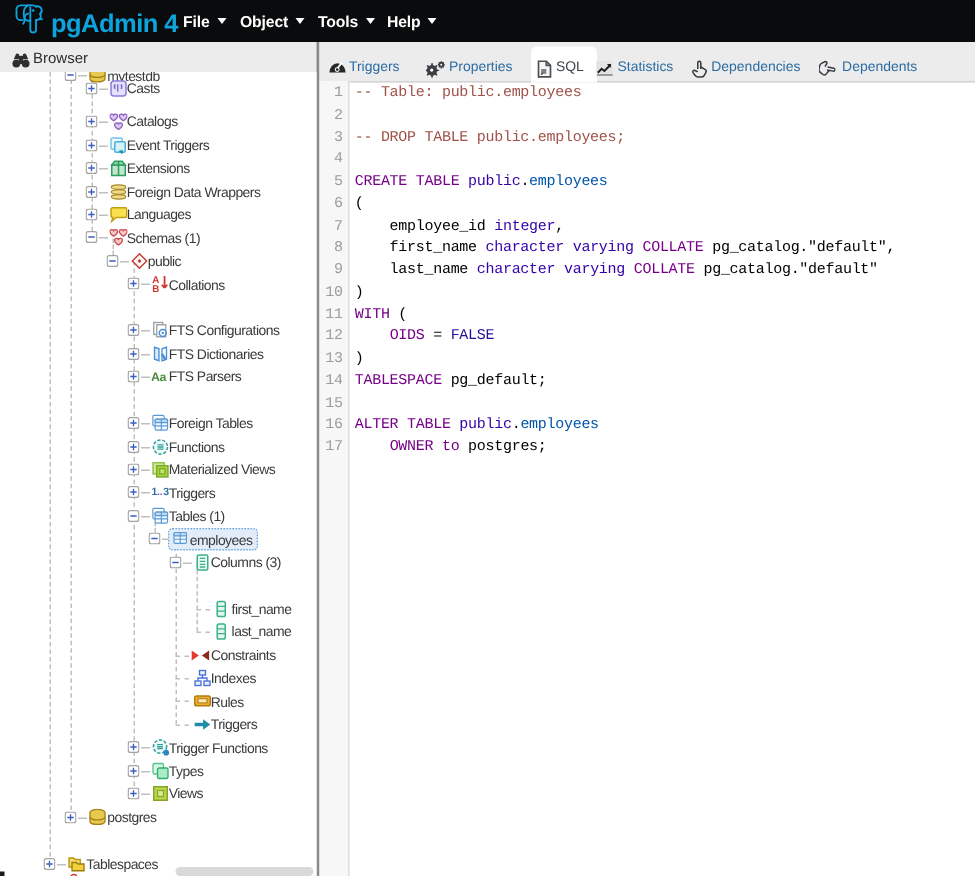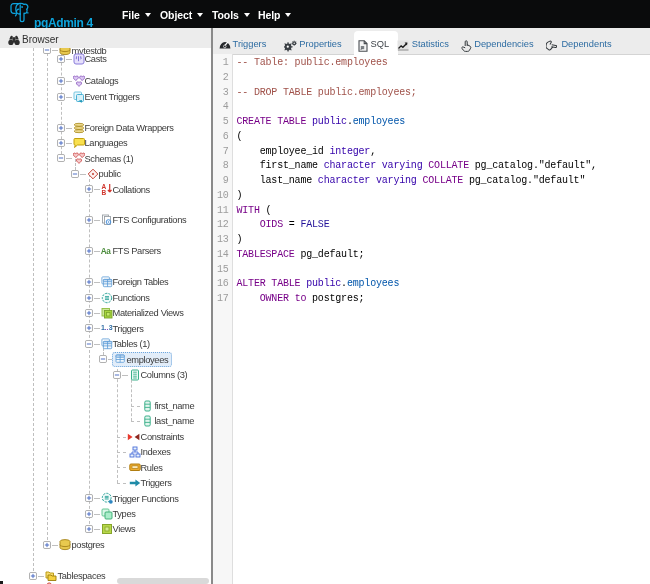--- a/index.html
+++ b/index.html
@@ -4,21 +4,21 @@
 <style>
   html,body{margin:0;padding:0;}
   pre{margin:0;padding:0;}
   svg{display:block;}
   body{width:650px;height:584px;position:relative;overflow:hidden;background:#fff;
        font-family:"Liberation Sans",sans-serif;}
   .abs{position:absolute;}
   
   #nav{left:0;top:0;width:650px;height:28px;background:#0a0b0c;}
   #logo{left:10px;top:1px;}
-  #brand{left:34px;top:16px;color:#0da4dc;font-size:12px;font-weight:bold;letter-spacing:-0.35px;}
+  #brand{left:34px;top:6px;color:#0da4dc;font-size:17px;font-weight:bold;letter-spacing:-0.35px;}
   .menu{top:8.5px;color:#fff;font-size:10.5px;font-weight:bold;letter-spacing:-0.1px;}
   .caret{display:inline-block;width:0;height:0;border-left:3.5px solid transparent;
          border-right:3.5px solid transparent;border-top:4px solid #fff;margin-left:5px;
          vertical-align:middle;margin-bottom:1px;}
   
   #lhead{left:0;top:28px;width:211px;height:20px;background:#ececec;border-bottom:1px solid #c9c9c9;}
   #lhead span{position:absolute;left:22px;top:6px;font-size:10px;color:#2e2e2e;}
   
   #divider{left:211px;top:28px;width:2px;height:556px;background:#8a8a8a;}
   
@@ -232,20 +232,35 @@
       </svg>
       <span class="ic" style="left:72.5px">
         <svg width="12" height="12" viewBox="0 0 12 12">
           <rect x="1" y="1" width="7.5" height="7.5" rx="1" fill="#eaf7fc" stroke="#74c6e0" stroke-width="1"></rect>
           <rect x="3.5" y="3.5" width="7" height="7" rx="1" fill="#d8f0f8" stroke="#49b1d4" stroke-width="1"></rect>
           <path d="M6,9.5l3,-0.5l-0.5,3z" fill="#1a93b4"></path>
         </svg>
       </span>
       <span class="tx" style="left:84.5px">Event Triggers</span>
     </div>
+<div class="trow" style="top:56.43px">
+      <div class="hln" style="left:66px;top:7.72px;width:6px"></div>
+      <svg class="exp" width="8" height="8" viewBox="0 0 9 9" style="left:57px">
+        <rect x="0.5" y="0.5" width="8" height="8" rx="1.6" fill="#fff" stroke="#a3a3a3" stroke-width="1"></rect>
+        <path d="M2.1,4.5h4.8M4.5,2.1v4.8" stroke="#3b5fc0" stroke-width="1"></path>
+      </svg>
+      <span class="ic" style="left:72.5px">
+        <svg width="12" height="12" viewBox="0 0 12 12">
+          <rect x="1.5" y="4" width="9" height="7" fill="#bfe6cf" stroke="#2f9e5f" stroke-width="1"></rect>
+          <path d="M1.5,4l2,-2.5h5l2,2.5z" fill="#8fd3ab" stroke="#2f9e5f" stroke-width="1"></path>
+          <path d="M6,1.5v9.5" stroke="#2f9e5f" stroke-width="1"></path>
+        </svg>
+      </span>
+      <span class="tx" style="left:84.5px">Extensions</span>
+    </div>
 <div class="trow" style="top:71.88px">
       <div class="hln" style="left:66px;top:7.72px;width:6px"></div>
       <svg class="exp" width="8" height="8" viewBox="0 0 9 9" style="left:57px">
         <rect x="0.5" y="0.5" width="8" height="8" rx="1.6" fill="#fff" stroke="#a3a3a3" stroke-width="1"></rect>
         <path d="M2.1,4.5h4.8M4.5,2.1v4.8" stroke="#3b5fc0" stroke-width="1"></path>
       </svg>
       <span class="ic" style="left:72.5px">
         <svg width="12" height="12" viewBox="0 0 12 12">
           <g fill="#edd98f" stroke="#a8891a" stroke-width="0.8">
             <ellipse cx="6" cy="2.8" rx="4.8" ry="1.5"></ellipse>
@@ -327,20 +342,35 @@
       </svg>
       <span class="ic" style="left:100.5px">
         <svg width="12" height="12" viewBox="0 0 12 12">
           <rect x="1.5" y="1" width="6" height="8" fill="#fff" stroke="#9aa0a6" stroke-width="0.9"></rect>
           <rect x="3.5" y="2.5" width="6" height="8" fill="#fff" stroke="#9aa0a6" stroke-width="0.9"></rect>
           <circle cx="7.5" cy="8" r="2.3" fill="none" stroke="#4a90d9" stroke-width="1"></circle>
           <circle cx="7.5" cy="8" r="0.8" fill="#4a90d9"></circle>
         </svg>
       </span>
       <span class="tx" style="left:112.5px">FTS Configurations</span>
+    </div>
+<div class="trow" style="top:180.03px">
+      <div class="hln" style="left:94px;top:7.72px;width:6px"></div>
+      <svg class="exp" width="8" height="8" viewBox="0 0 9 9" style="left:85px">
+        <rect x="0.5" y="0.5" width="8" height="8" rx="1.6" fill="#fff" stroke="#a3a3a3" stroke-width="1"></rect>
+        <path d="M2.1,4.5h4.8M4.5,2.1v4.8" stroke="#3b5fc0" stroke-width="1"></path>
+      </svg>
+      <span class="ic" style="left:100.5px">
+        <svg width="12" height="12" viewBox="0 0 12 12">
+          <path d="M2,1.5l3,1v8l-3,-1z" fill="#dcebfa" stroke="#4a90d9" stroke-width="0.9"></path>
+          <path d="M10,1.5l-3,1v8l3,-1z" fill="#ffffff" stroke="#4a90d9" stroke-width="0.9"></path>
+          <path d="M7,6l2.5,4" stroke="#4a90d9" stroke-width="1.6"></path>
+        </svg>
+      </span>
+      <span class="tx" style="left:112.5px">FTS Dictionaries</span>
     </div>
 <div class="trow" style="top:195.47px">
       <div class="hln" style="left:94px;top:7.72px;width:6px"></div>
       <svg class="exp" width="8" height="8" viewBox="0 0 9 9" style="left:85px">
         <rect x="0.5" y="0.5" width="8" height="8" rx="1.6" fill="#fff" stroke="#a3a3a3" stroke-width="1"></rect>
         <path d="M2.1,4.5h4.8M4.5,2.1v4.8" stroke="#3b5fc0" stroke-width="1"></path>
       </svg>
       <span class="ic" style="left:100.5px">
         <svg width="12" height="12" viewBox="0 0 12 12">
           <text x="-0.3" y="9" font-family="Liberation Sans" font-size="8.2" font-weight="bold" fill="#4a8b3b" letter-spacing="-0.3">Aa</text>

